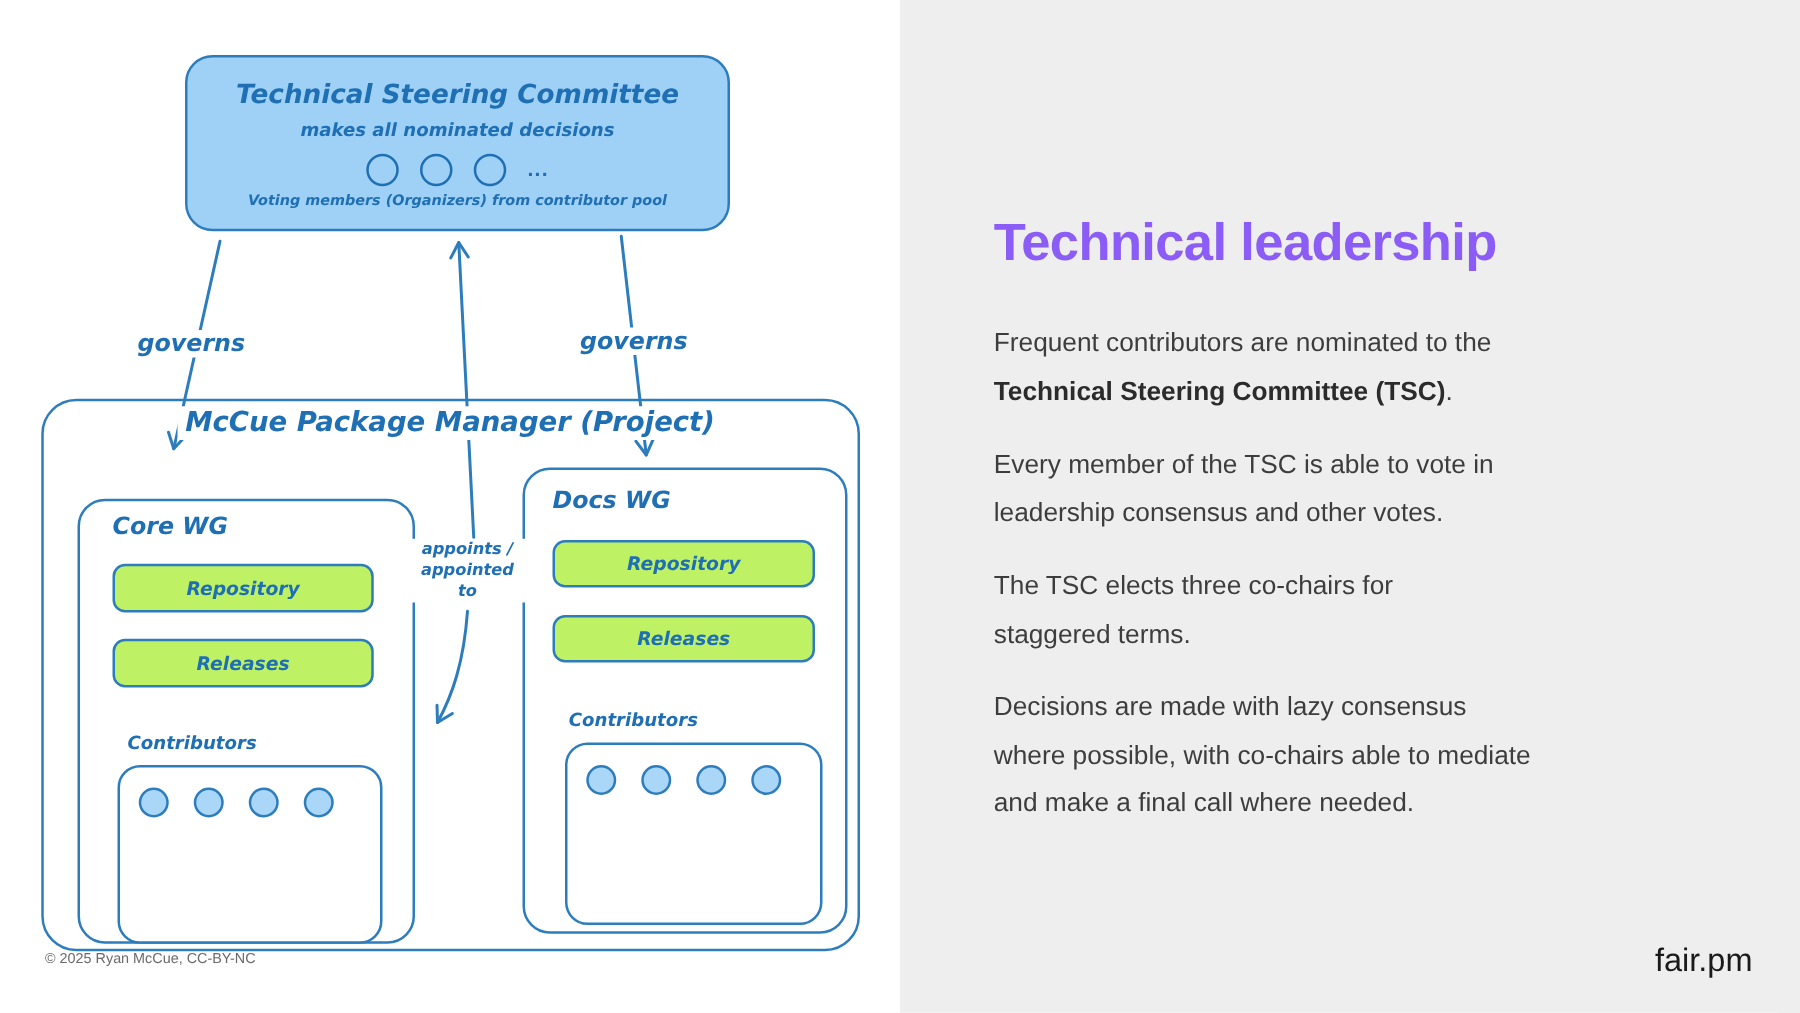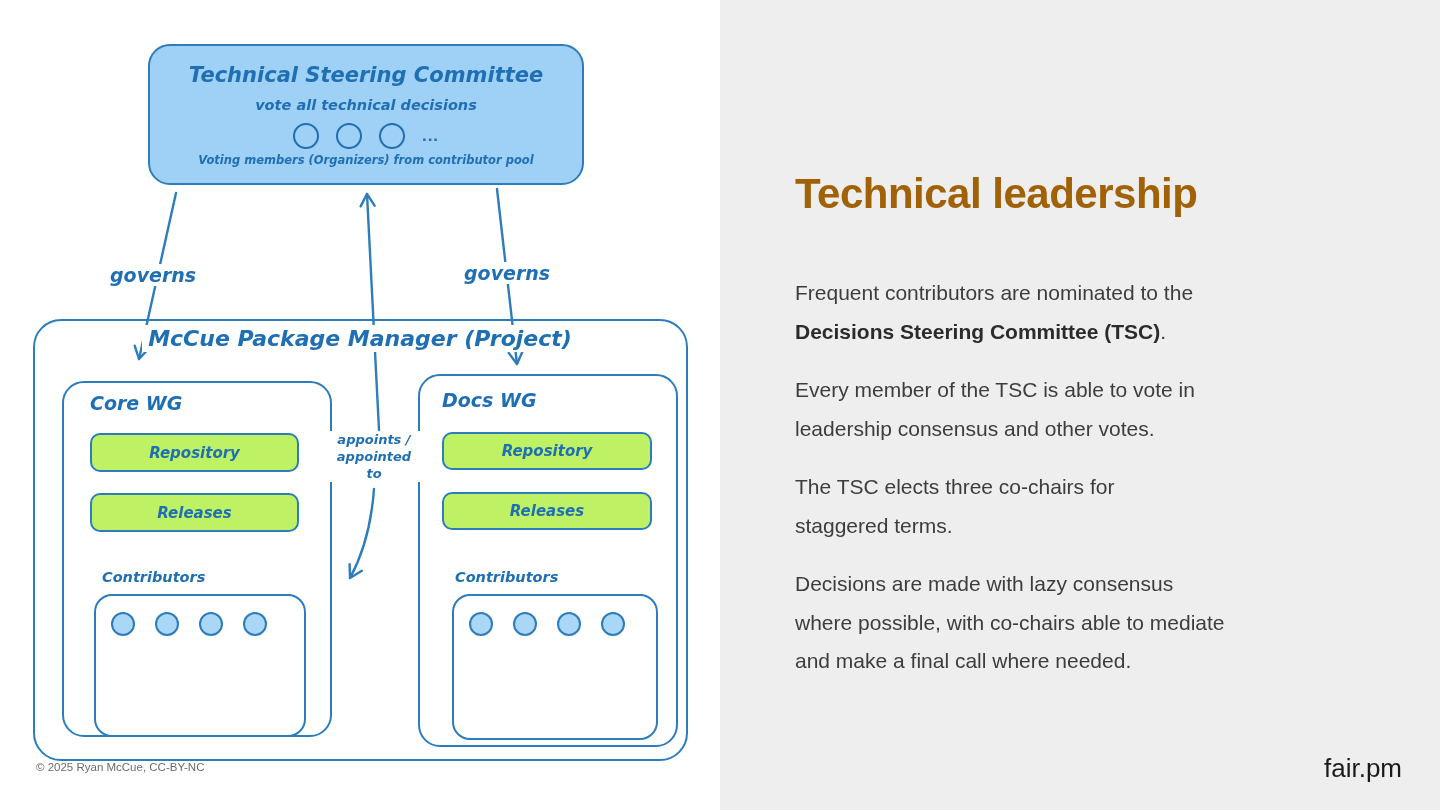--- a/index.html
+++ b/index.html
@@ -25,21 +25,21 @@
   .edge-label { position: absolute; background: #ffffff; padding: 0 5px; font-size: 19px; font-weight: 700; z-index: 6; }
   .governs-left  { left: 105px; top: 264px; }
   .governs-right { left: 459px; top: 262px; }
   .appoints { position: absolute; left: 326px; top: 431px; width: 96px; text-align: center; background: #ffffff; font-size: 13px; font-weight: 600; line-height: 17px; white-space: pre-line; z-index: 6; }
 
   .project { left: 33px; top: 319px; width: 655px; height: 442px; border-radius: 28px; z-index: 1; }
   .project-title { position: absolute; left: 0; right: 0; top: 326px; text-align: center; font-size: 22px; font-weight: 700; z-index: 6; }
   .project-title span { background: #ffffff; padding: 1px 6px; }
 
   .wg { border-radius: 22px; z-index: 2; }
-  .wg-core { left: 62px; top: 381px; width: 270px; height: 356px; }
+  .wg-core { left: 62px; top: 399px; width: 270px; height: 356px; }
   .wg-docs { left: 418px; top: 374px; width: 260px; height: 373px; }
   .wg-name { position: absolute; font-size: 19px; font-weight: 700; }
   .wg-core .wg-name { left: 26px; top: 9px; }
   .wg-docs .wg-name { left: 22px; top: 13px; }
 
   .pill { position: absolute; border: 2.5px solid #2d7dbd; border-radius: 10px; background: #bef264; display: flex; align-items: center; justify-content: center; font-size: 15px; font-weight: 600; }
   .wg-core .pill-1 { left: 26px; top: 50px; width: 209px; height: 39px; }
   .wg-core .pill-2 { left: 26px; top: 110px; width: 209px; height: 39px; }
   .wg-docs .pill-1 { left: 22px; top: 56px; width: 210px; height: 38px; }
   .wg-docs .pill-2 { left: 22px; top: 116px; width: 210px; height: 38px; }
@@ -53,35 +53,35 @@
   .wg-docs .contrib-box { left: 32px; top: 218px; width: 206px; height: 146px; }
   .dot { width: 24px; height: 24px; border: 2.5px solid #2d7dbd; border-radius: 50%; background: #aad6f7; flex: 0 0 auto; }
 
   .arrows { position: absolute; left: 0; top: 0; width: 720px; height: 810px; z-index: 5; pointer-events: none; }
 
   .copyright { position: absolute; left: 36px; top: 761px; font-size: 11.5px; color: #6b6b6b; z-index: 7; font-family: "Liberation Sans", sans-serif; }
 
   
   .panel { position: absolute; left: 720px; top: 0; width: 720px; height: 810px; background: #eeeeee; }
   .panel-inner { position: absolute; left: 75px; top: 170px; width: 545px; }
-  .panel-title { font-size: 42px; font-weight: 700; color: #a16207; letter-spacing: -0.5px; margin-bottom: 56px; }
+  .panel-title { font-size: 42px; font-weight: 700; color: #8b5cf6; letter-spacing: -0.5px; margin-bottom: 38px; }
   .panel p { white-space: pre-line; font-size: 21px; line-height: 38.5px; color: #3d3d3d; margin-bottom: 20px; }
   .panel p strong { color: #2b2b2b; }
   .panel-footer { position: absolute; right: 38px; bottom: 26px; font-size: 26px; color: #1a1a1a; }
 </style>
 </head>
 <body>
 
 <div class="stage">
 
   <div class="diagram">
 
     <div class="box tsc">
       <div class="hand tsc-title">Technical Steering Committee</div>
-      <div class="hand tsc-sub">vote all technical decisions</div>
+      <div class="hand tsc-sub">makes all nominated decisions</div>
       <div class="tsc-row">
         <span class="ring"></span>
         <span class="ring"></span>
         <span class="ring"></span>
         <span class="dots">...</span>
       </div>
       <div class="hand tsc-cap">Voting members (Organizers) from contributor pool</div>
     </div>
 
     <div class="box project"></div>
@@ -134,21 +134,21 @@
 to</div>
 
     <div class="copyright">© 2025 Ryan McCue, CC-BY-NC</div>
   </div>
 
   <div class="panel">
     <div class="panel-inner">
       <div class="panel-title">Technical leadership</div>
       <div>
           <p><span>Frequent contributors are nominated to the
-</span><strong>Decisions Steering Committee (TSC)</strong><span>.</span></p>
+</span><strong>Technical Steering Committee (TSC)</strong><span>.</span></p>
           <p><span>Every member of the TSC is able to vote in
 leadership consensus and other votes.</span></p>
           <p><span>The TSC elects three co-chairs for
 staggered terms.</span></p>
           <p><span>Decisions are made with lazy consensus
 where possible, with co-chairs able to mediate
 and make a final call where needed.</span></p>
         </div>
     </div>
     <div class="panel-footer">fair.pm</div>

